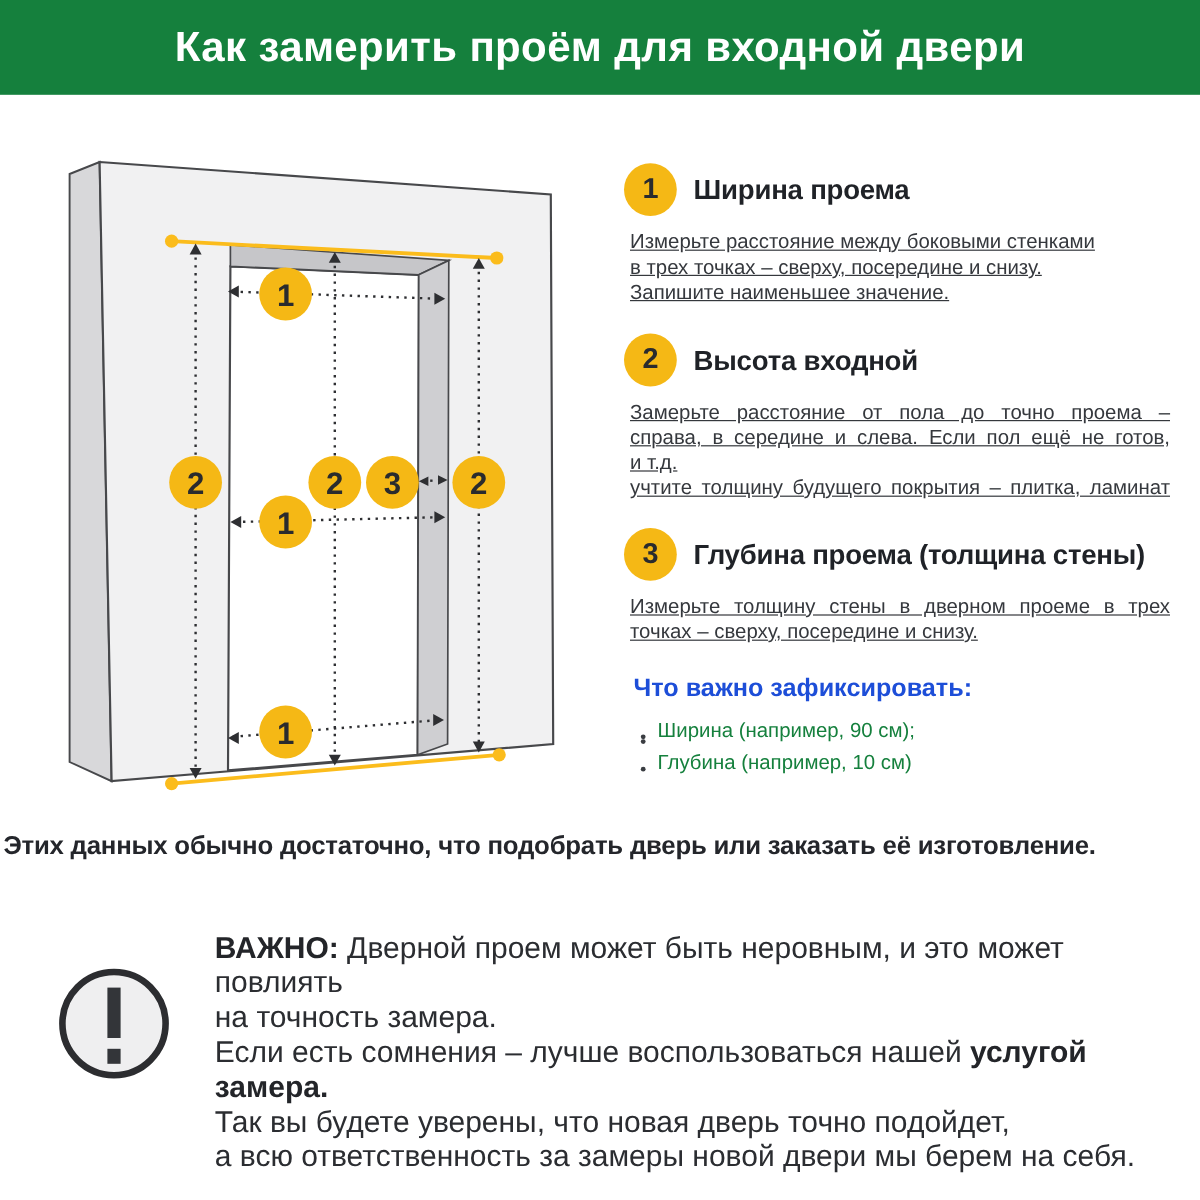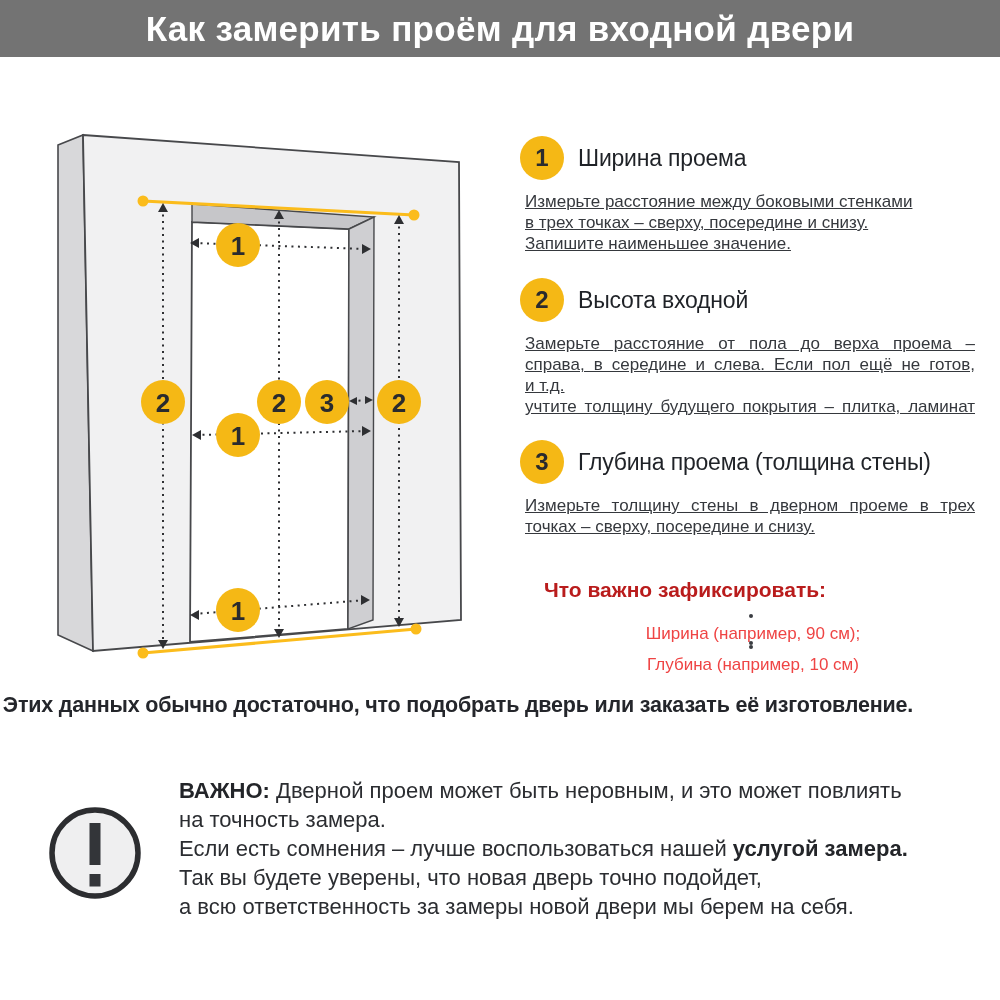--- a/index.html
+++ b/index.html
@@ -6,68 +6,68 @@
   body{
     width:1000px;height:1000px;position:relative;overflow:hidden;
     background:#ffffff;
     font-family:"Liberation Sans","DejaVu Sans",sans-serif;
     color:#2c2f34;
   }
   .page{position:absolute;inset:0;}
 
   
   .hdr{
-    position:absolute;left:0;top:0;width:1000px;height:57px;
-    background:#737373;display:flex;align-items:center;justify-content:center;
+    position:absolute;left:0;top:0;width:1000px;height:79px;
+    background:#15803d;display:flex;align-items:center;justify-content:center;
   }
   .hdr h1{
     margin:0;color:#ffffff;font-size:35px;font-weight:bold;letter-spacing:.3px;
   }
 
   
   .diagram{position:absolute;left:30px;top:118px;}
   .marker-num{
     font-family:"Liberation Sans","DejaVu Sans",sans-serif;
     font-size:26px;font-weight:bold;fill:#2a2b2e;
   }
 
   
   .step{position:absolute;left:520px;width:458px;}
   .step-head{display:flex;align-items:center;gap:14px;}
   .badge{
     width:44px;height:44px;border-radius:50%;background:#F5B815;
     display:flex;align-items:center;justify-content:center;flex:0 0 44px;
     font-size:24px;font-weight:bold;color:#2a2b2e;
   }
-  .step-head h2{margin:0;font-size:23px;font-weight:normal;color:#1f2227;letter-spacing:-.2px;}
+  .step-head h2{margin:0;font-size:23px;font-weight:bold;color:#1f2227;letter-spacing:-.2px;}
   .step-body{margin:11px 0 0 5px;font-size:17px;line-height:21px;color:#35383d;width:450px;text-decoration:underline;}
   .ln{white-space:normal;}
   .j{text-align:justify;text-align-last:justify;}
 
   
   .checklist{position:absolute;left:528px;top:562px;width:450px;}
-  .checklist h3{margin:16px;font-size:21px;font-weight:bold;color:#b91c1c;}
+  .checklist h3{margin:0;font-size:21px;font-weight:bold;color:#1d4ed8;}
   .check-items{margin-top:11px;}
-  .check-item{display:flex;align-items:center;font-size:17px;color:#ef4444;line-height:23px;flex-direction:column;}
+  .check-item{display:flex;align-items:flex-end;font-size:17px;color:#15803d;line-height:23px;}
   .check-item .dot{
     width:4px;height:4px;border-radius:50%;background:#3a3d42;
     flex:0 0 4px;margin:0 10px 0 6px;position:relative;top:-4px;
   }
 
   
   .summary{
     position:absolute;left:0;top:693px;width:916px;text-align:center;
     font-size:21.5px;font-weight:bold;color:#24262b;letter-spacing:-.2px;
   }
 
   
   .important-icon{position:absolute;left:47px;top:805px;}
   .important-text{
     position:absolute;left:179px;top:776px;width:800px;
-    font-size:22px;line-height:29px;color:#2b2d31;
+    font-size:25px;line-height:29px;color:#2b2d31;
   }
   .important-text .para2{}
   .b{font-weight:bold;color:#232529;}
 </style>
 </head>
 <body>
 
 <div class="page">
 
   <div class="hdr">
@@ -169,21 +169,21 @@
   </section>
 
   <section class="step" style="top:278px">
     <div class="step-head">
       <div class="badge">
         <span>2</span>
       </div>
       <h2>Высота входной</h2>
     </div>
     <div class="step-body">
-      <div class="ln j">Замерьте расстояние от пола до верха проема –</div>
+      <div class="ln j">Замерьте расстояние от пола до точно проема –</div>
       <div class="ln j">справа, в середине и слева. Если пол ещё не готов,</div>
       <div class="ln">и т.д.</div>
       <div class="ln j">учтите толщину будущего покрытия – плитка, ламинат</div>
     </div>
   </section>
 
   <section class="step" style="top:440px">
     <div class="step-head">
       <div class="badge">
         <span>3</span>

